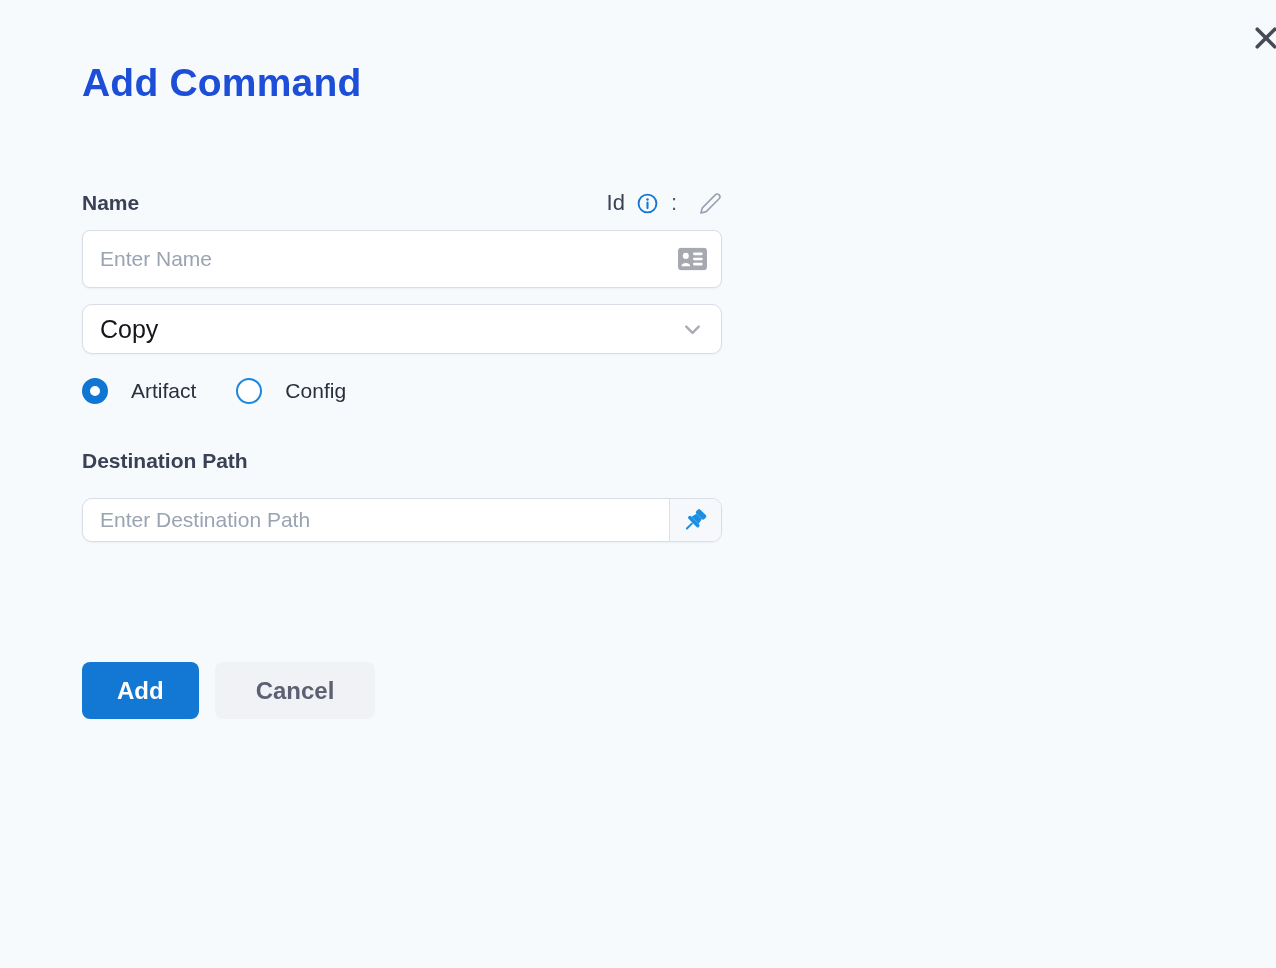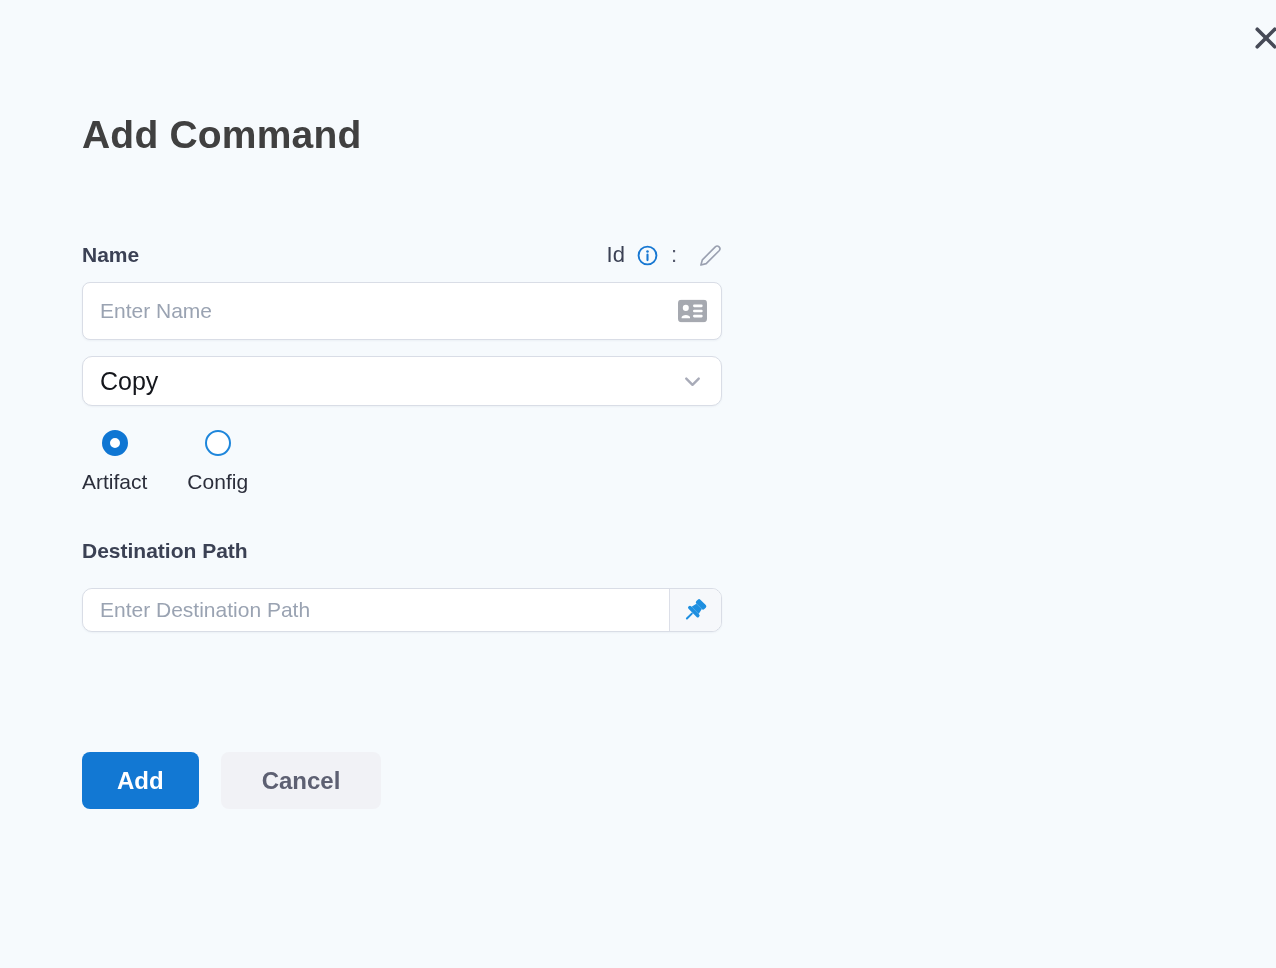--- a/index.html
+++ b/index.html
@@ -24,25 +24,25 @@
     display: flex;
     align-items: center;
     justify-content: center;
   }
   .container {
     margin-left: 82px;
     width: 640px;
   }
   .title {
     margin: 0;
-    padding-top: 112px;
+    padding-top: 60px;
     font-size: 39px;
     line-height: 46px;
     font-weight: bold;
-    color: #404040;
+    color: #1d4ed8;
     letter-spacing: 0.2px;
   }
   .field-label {
     font-size: 21px;
     font-weight: bold;
     color: #3b4154;
     line-height: 26px;
   }
   .name-row {
     margin-top: 84px;
@@ -108,23 +108,22 @@
   .section-label-ft { margin-top: 40px; }
   .radio-row {
     margin-top: 24px;
     display: flex;
     align-items: center;
     gap: 40px;
   }
   .radio-option {
     display: flex;
     align-items: center;
-    gap: 14px;
-    cursor: pointer;
-    flex-direction: column;
+    gap: 23px;
+    cursor: pointer;
   }
   .radio-circle {
     width: 26px;
     height: 26px;
     border-radius: 50%;
     background: #ffffff;
     flex: none;
   }
   .radio-circle.checked { border: 8px solid #0f76d3; }
   .radio-circle.unchecked { border: 2.5px solid #1e86db; }
@@ -155,21 +154,21 @@
     border-left: 1px solid #dcdfe8;
     display: flex;
     align-items: center;
     justify-content: center;
     cursor: pointer;
   }
   .actions {
     margin-top: 120px;
     display: flex;
     align-items: center;
-    gap: 22px;
+    gap: 16px;
   }
   .btn {
     height: 57px;
     border: none;
     border-radius: 8px;
     font-size: 24px;
     font-weight: bold;
     font-family: "Liberation Sans", sans-serif;
     cursor: pointer;
   }

